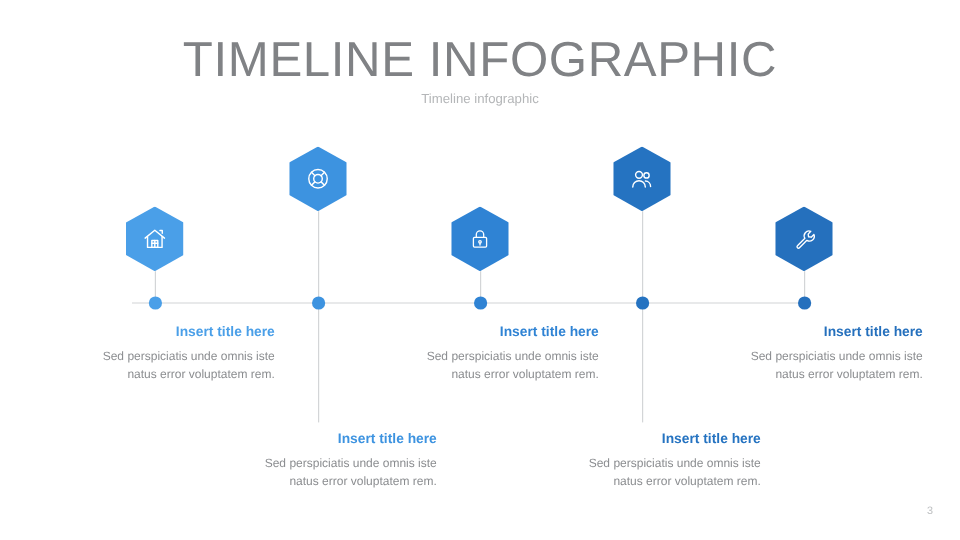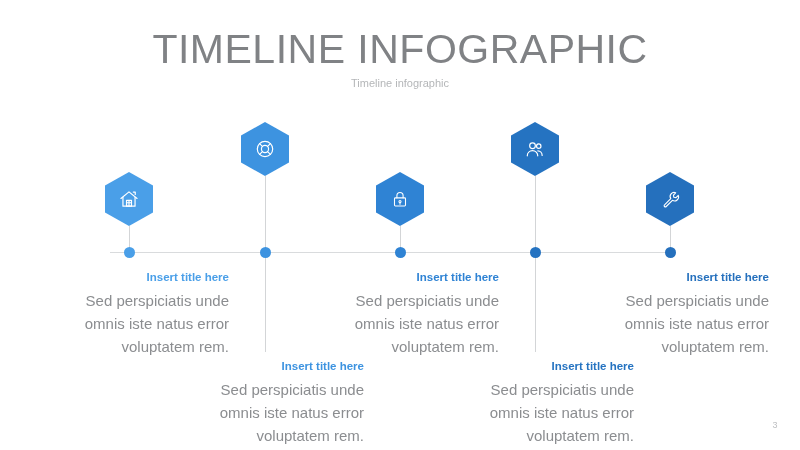--- a/index.html
+++ b/index.html
@@ -74,21 +74,21 @@
     position: absolute;
     width: 150px;
     text-align: right;
   }
   .tblock .ttitle {
     font-size: 11.5px;
     font-weight: 700;
     margin-bottom: 7px;
   }
   .tblock .tbody {
-    font-size: 15px;
+    font-size: 10px;
     line-height: 1.52;
     color: #8b8d90;
   }
 
   
   #pagenum {
     position: absolute;
     right: 14px; bottom: 14px;
     width: 22px; height: 22px;
     display: flex; align-items: center; justify-content: center;

